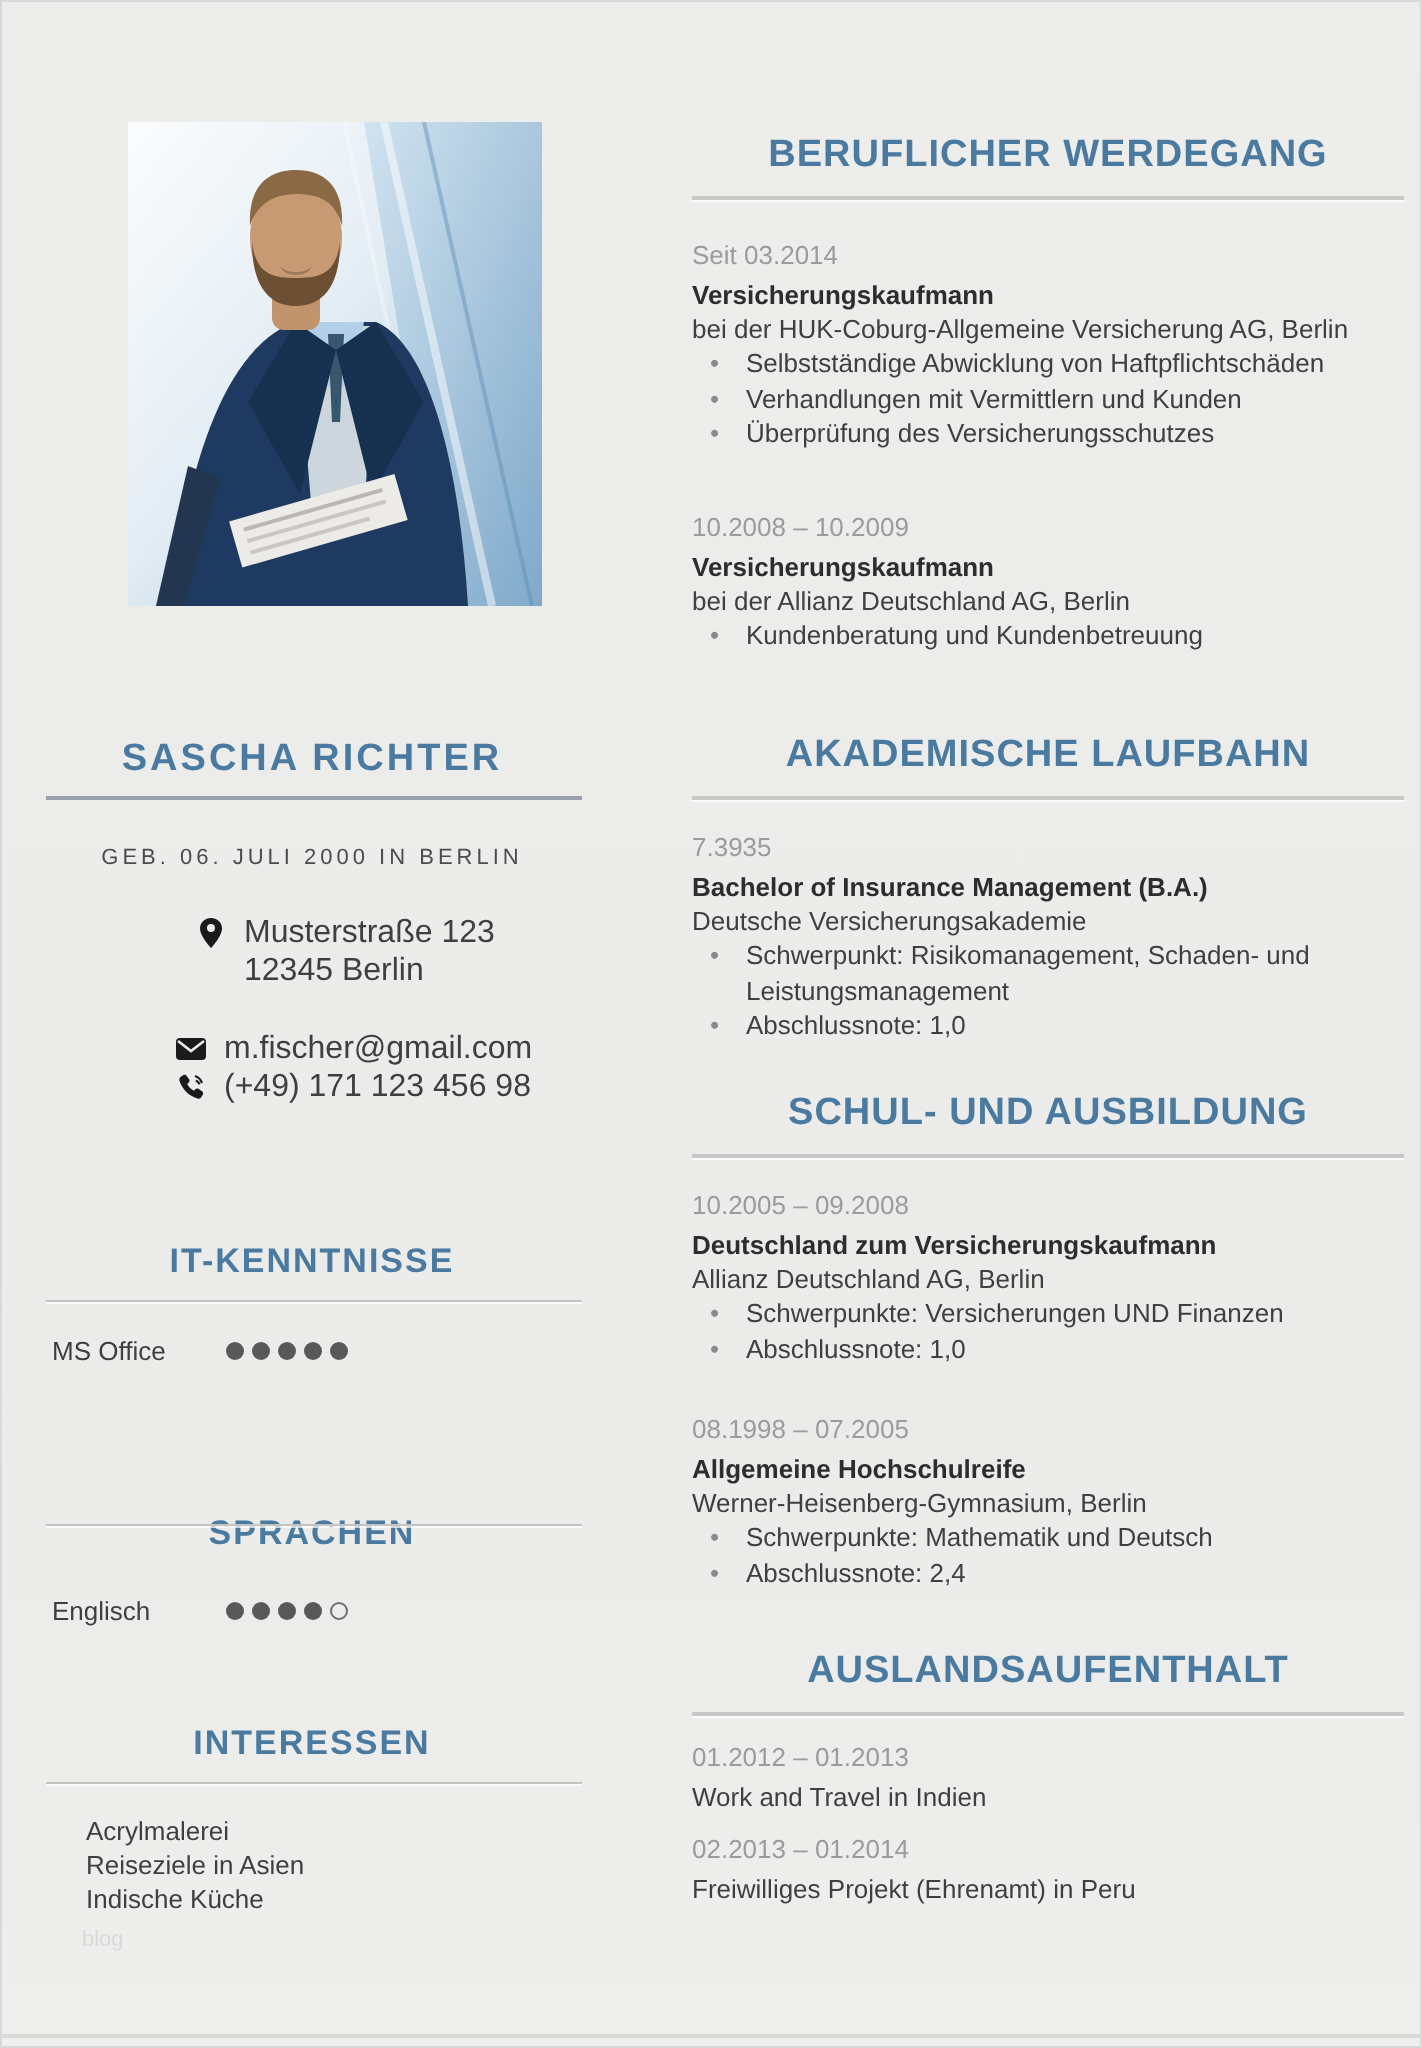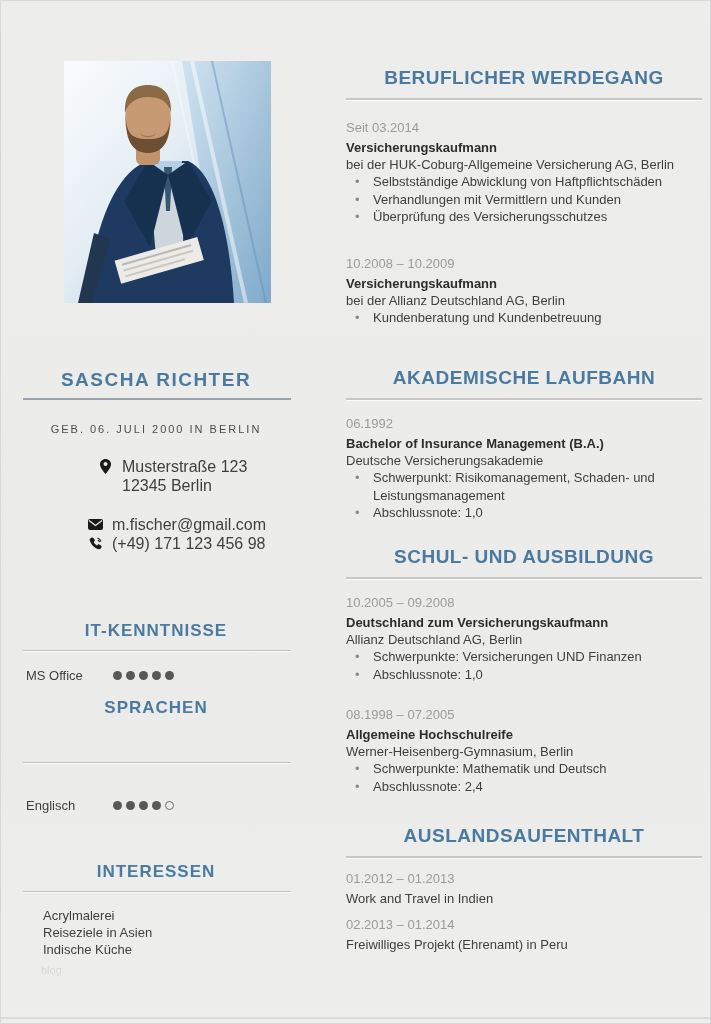--- a/index.html
+++ b/index.html
@@ -160,21 +160,21 @@
     <span class="skill-label">MS Office</span>
     <span class="dots">
         <span class="dot"></span>
         <span class="dot"></span>
         <span class="dot"></span>
         <span class="dot"></span>
         <span class="dot"></span>
       </span>
   </div>
 
-  <div class="l-title small" style="top:697px">SPRACHEN</div>
+  <div class="l-title small" style="top:756px">SPRACHEN</div>
   <div class="l-rule" style="top:761px"></div>
   <div class="skill-row" style="top:797px">
     <span class="skill-label">Englisch</span>
     <span class="dots">
         <span class="dot"></span>
         <span class="dot"></span>
         <span class="dot"></span>
         <span class="dot"></span>
         <span class="dot empty"></span>
       </span>
@@ -212,21 +212,21 @@
       <div class="org">bei der Allianz Deutschland AG, Berlin</div>
       <ul class="bullets">
         <li>Kundenberatung und Kundenbetreuung</li>
       </ul>
     </div>
 
     <div class="r-title" style="top:366px">AKADEMISCHE LAUFBAHN</div>
     <div class="r-rule" style="top:397px"></div>
 
     <div class="entry" style="top:414px">
-      <div class="date">06.1992</div>
+      <div class="date">7.3935</div>
       <div class="role">Bachelor of Insurance Management (B.A.)</div>
       <div class="org">Deutsche Versicherungsakademie</div>
       <ul class="bullets">
         <li>Schwerpunkt: Risikomanagement, Schaden- und Leistungsmanagement</li>
         <li>Abschlussnote: 1,0</li>
       </ul>
     </div>
 
     <div class="r-title" style="top:545px">SCHUL- UND AUSBILDUNG</div>
     <div class="r-rule" style="top:576px"></div>

